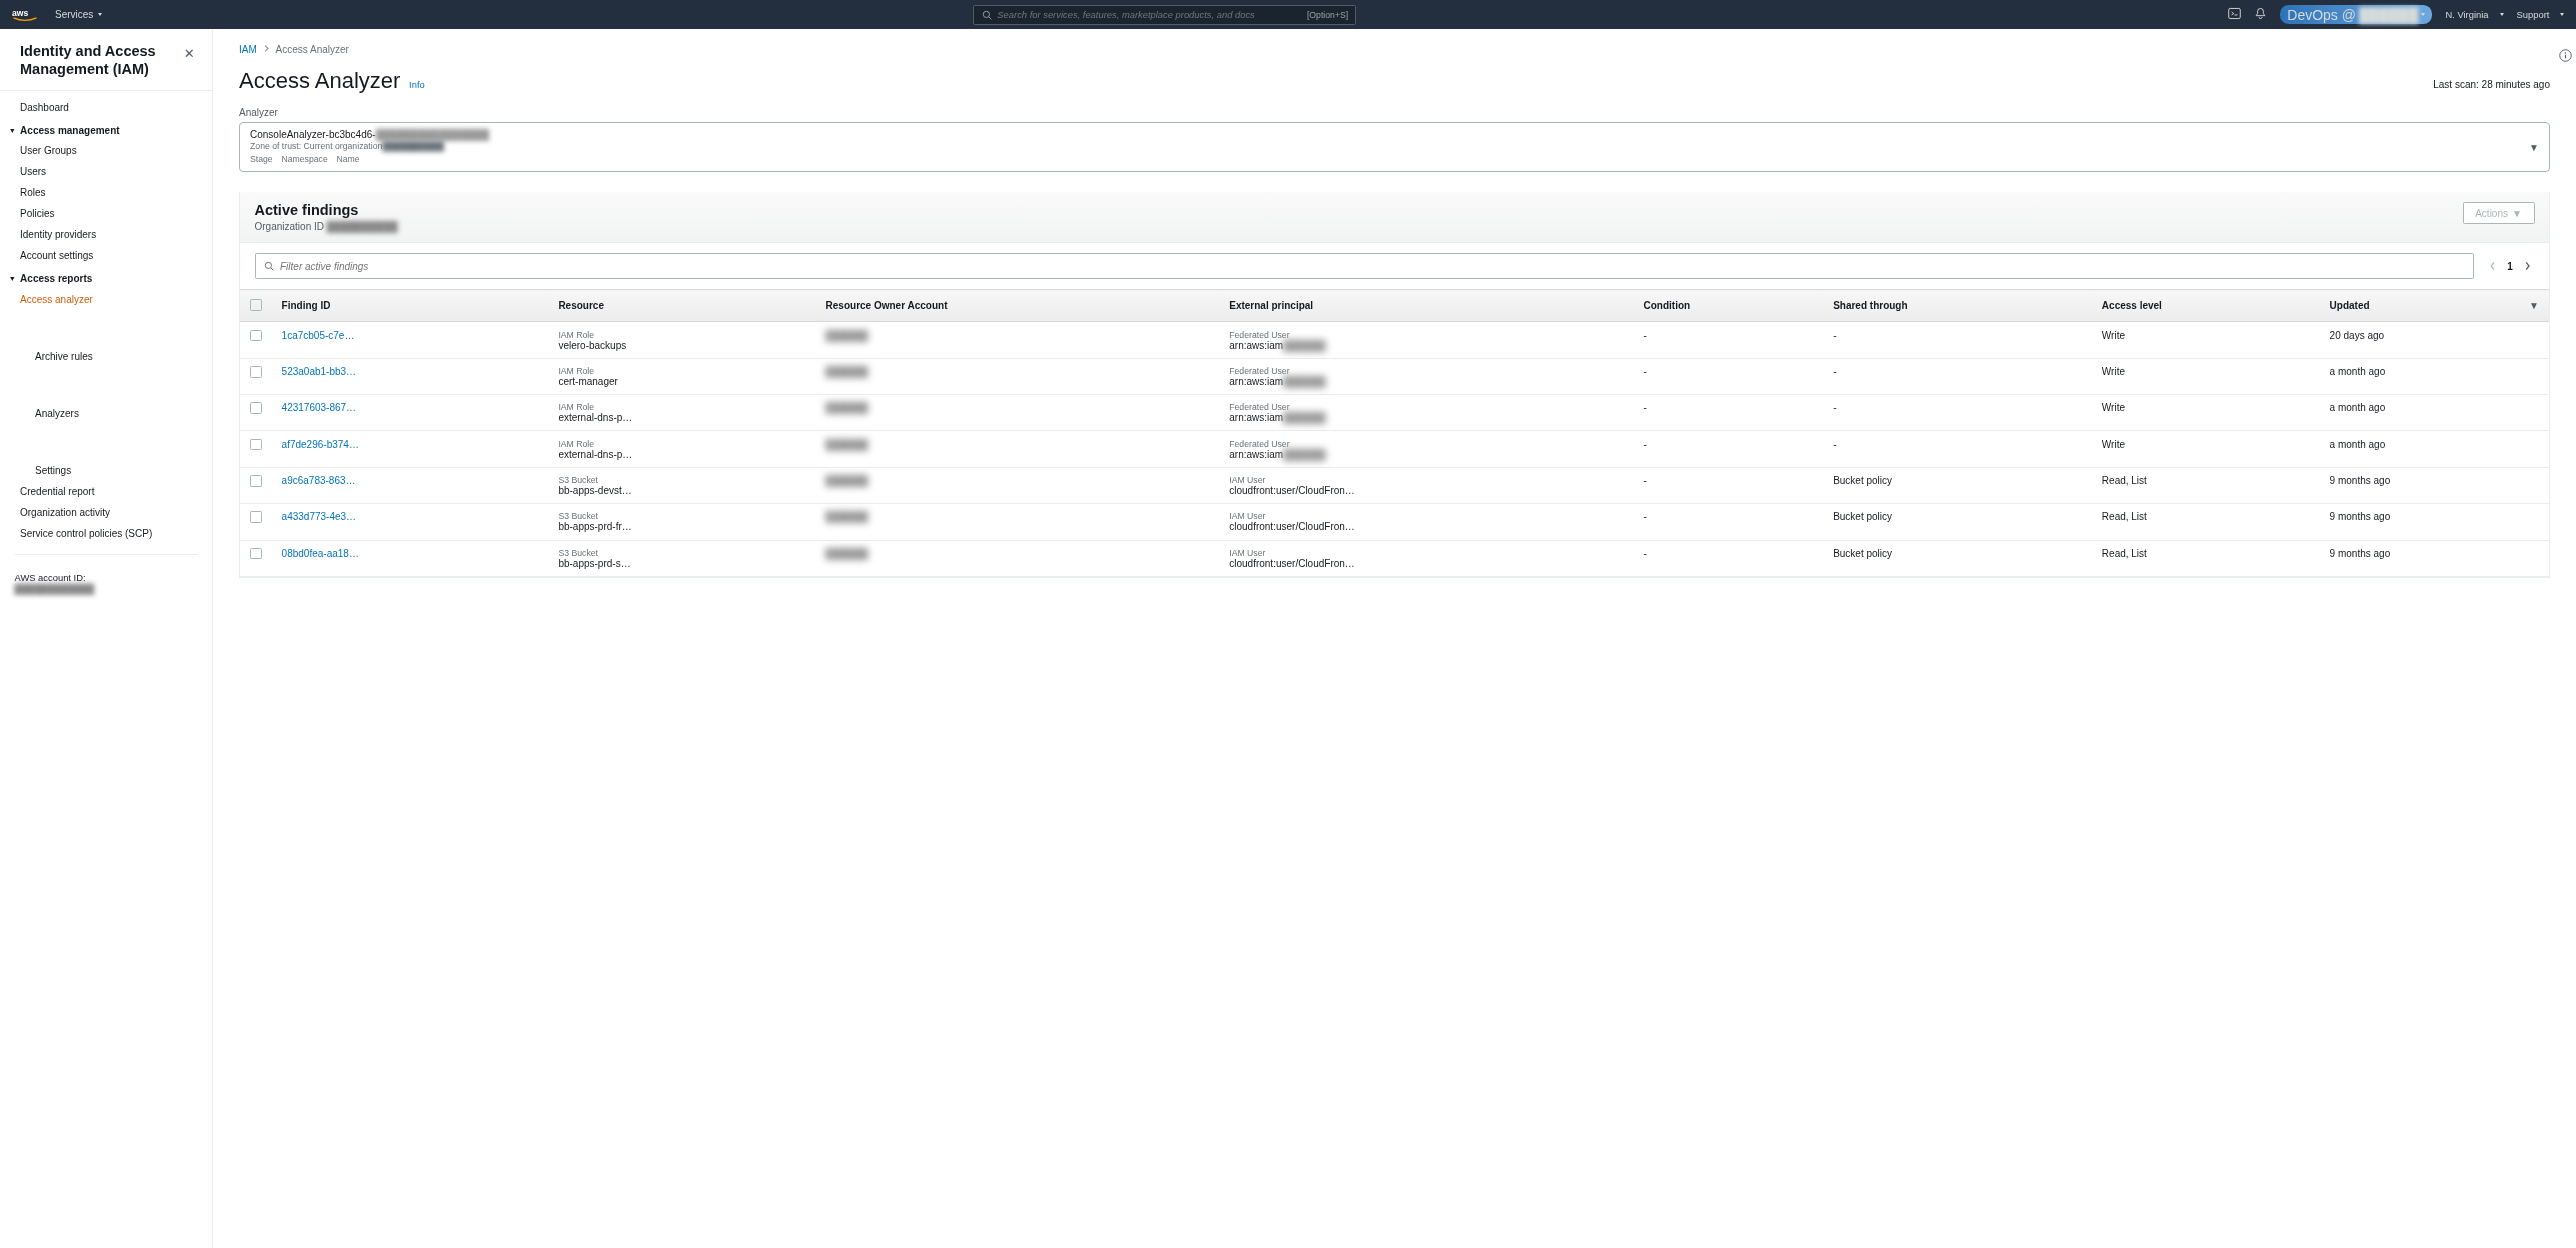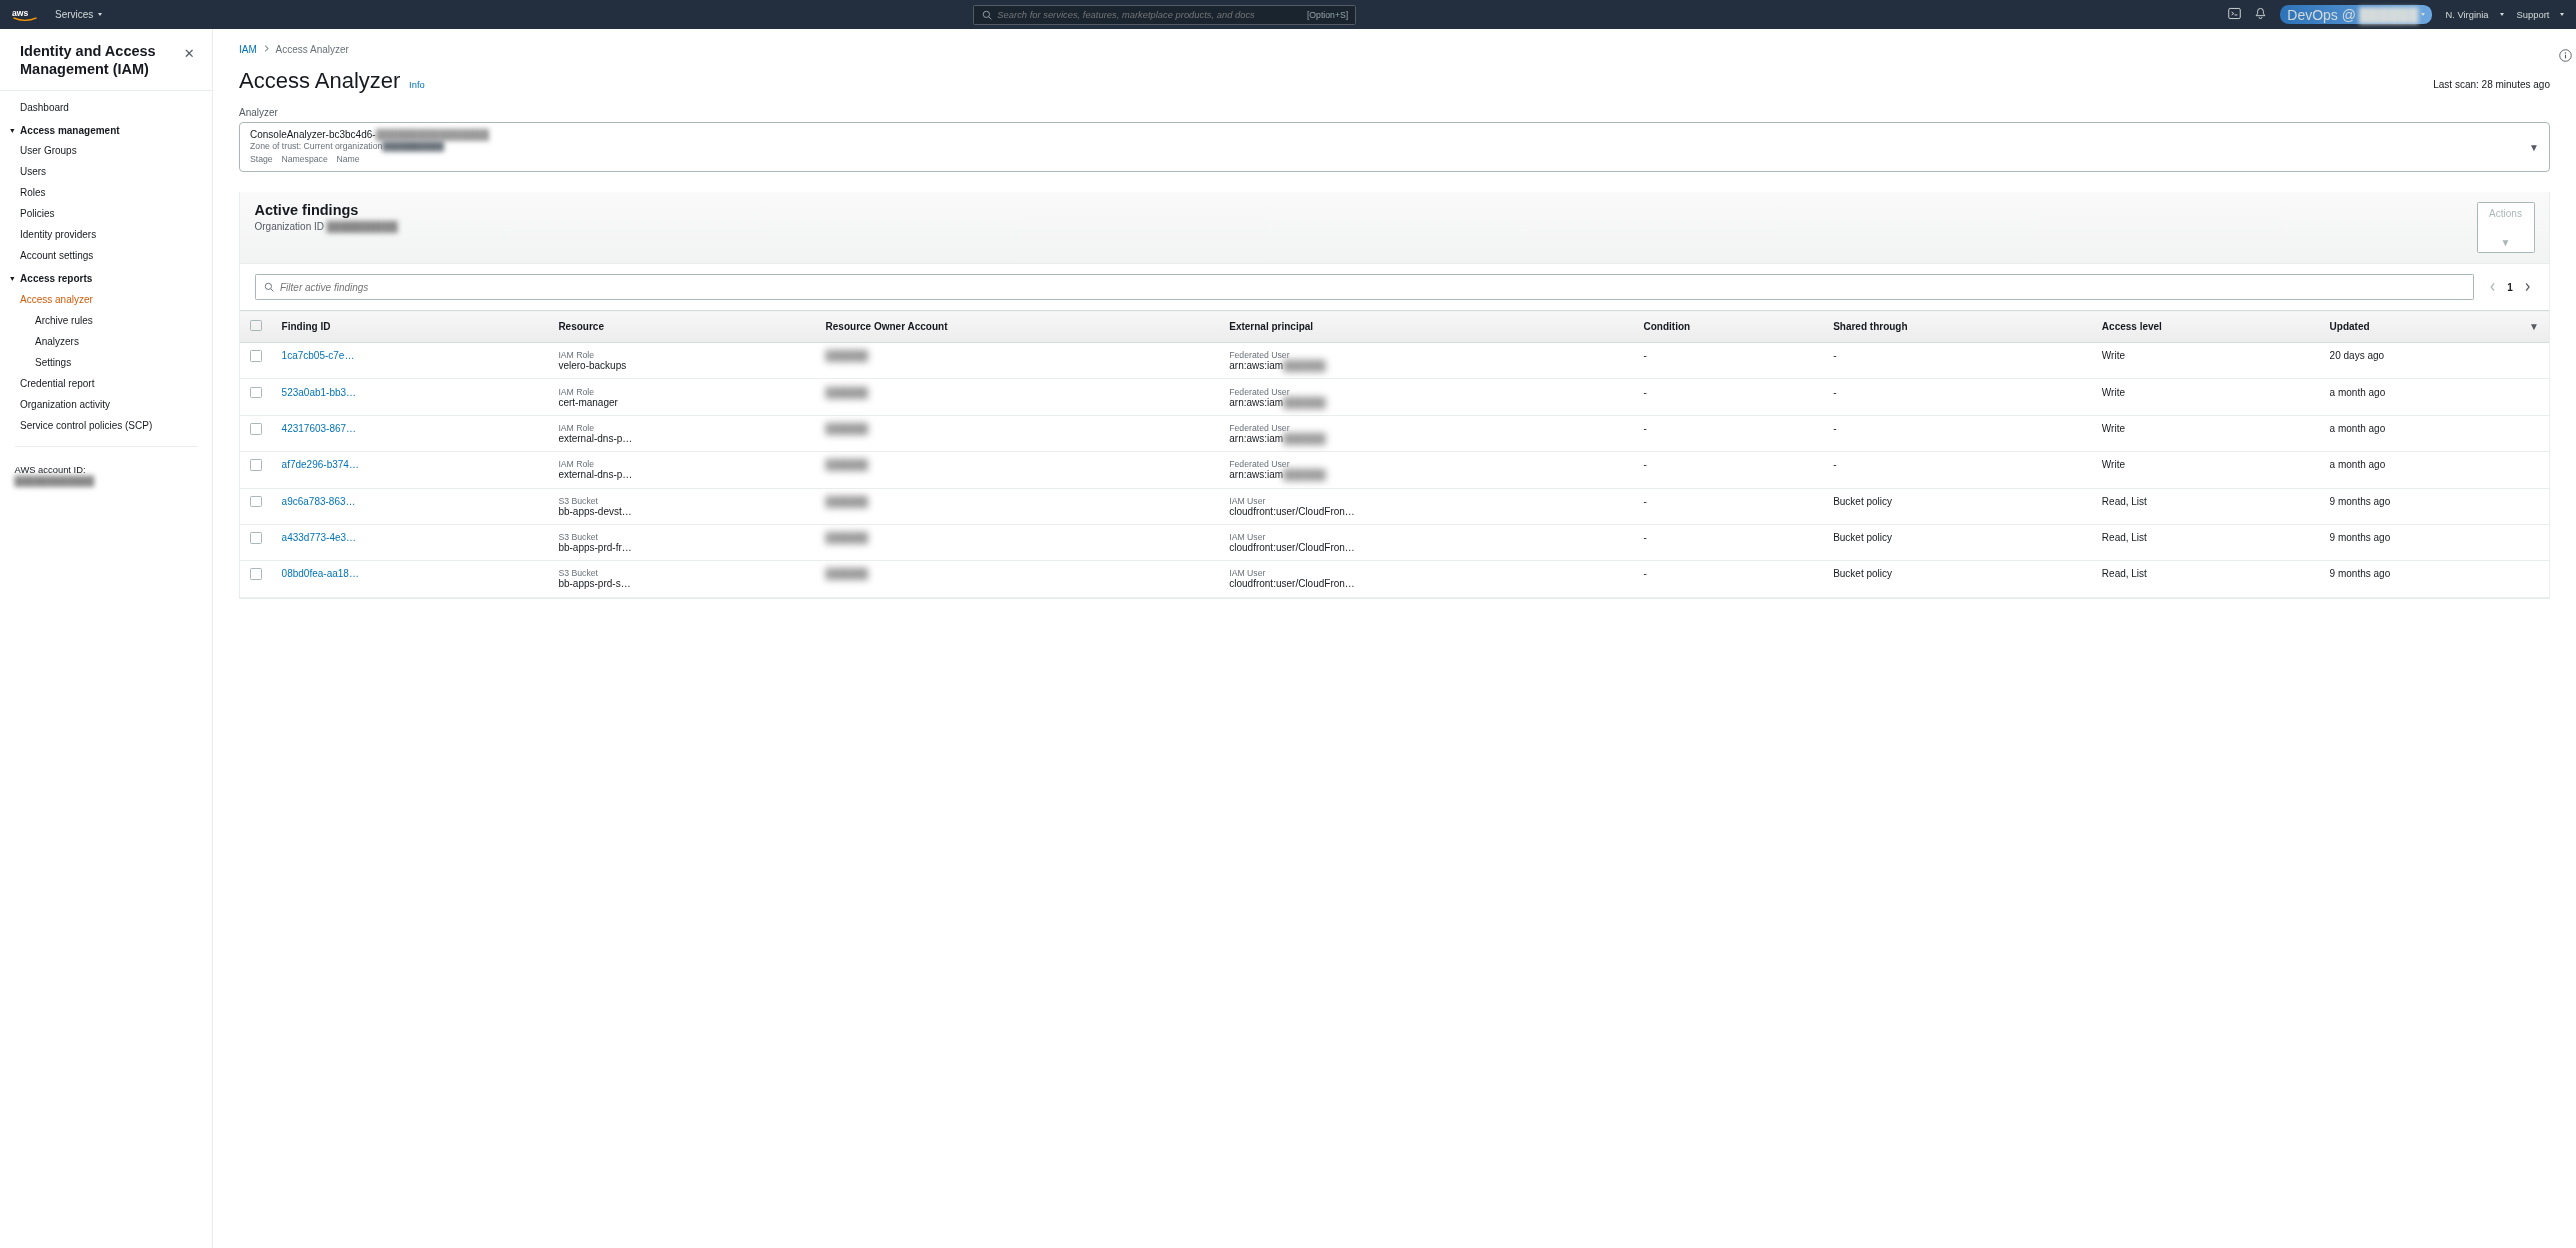--- a/index.html
+++ b/index.html
@@ -22,21 +22,21 @@
 
 
 .page { display: flex; height: calc(100vh - 29px); }
 .sidebar { width: 213px; border-right: 0.7px solid #eaeded; padding: 11.6px 0; overflow-y: auto; }
 .sb-header { display: flex; align-items: flex-start; justify-content: space-between; padding: 2.9px 14.5px 11.6px 20px; border-bottom: 0.7px solid #eaeded; margin-bottom: 5.8px; }
 .sb-title { font-size: 14.5px; font-weight: 700; line-height: 1.2; }
 .sb-close { font-size: 13px; color: #545b64; cursor: pointer; padding: 2.9px; }
 .sb-item { display: block; padding: 5px 20px; color: #16191f; cursor: pointer; font-size: 10px; }
 .sb-section { display: flex; align-items: center; gap: 4.3px; padding: 7.2px 8.7px 4.3px 8.7px; font-weight: 700; color: #16191f; cursor: pointer; }
 .sb-section .tri { font-size: 7.2px; }
-.sb-sub { padding-left: 35px !important; }
+.sb-sub { padding-left: 35px !important; margin-top: 36px; }
 .sb-item.active { color: #d45b07; font-weight: 400; }
 .sb-divider { border-top: 0.7px solid #eaeded; margin: 10px 14.5px; }
 .sb-acct { padding: 7.2px 14.5px; font-size: 9.4px; color: #16191f; }
 .sb-acct .val { color: #888; filter: blur(2.9px); }
 
 .main { flex: 1; overflow-y: auto; padding: 14.5px 26px 29px 26px; position: relative; }
 .breadcrumb { font-size: 10px; margin-bottom: 13px; display: flex; align-items: center; gap: 5.8px; }
 .breadcrumb .link { color: #0073bb; cursor: pointer; }
 .breadcrumb .sep { color: #879196; }
 .breadcrumb .cur { color: #687078; }
@@ -55,21 +55,21 @@
 .tabs { display: flex; border-bottom: 0.7px solid #d5dbdb; margin-bottom: 0; }
 .tab { padding: 7.2px 16px; font-size: 10px; cursor: pointer; border-right: 0.7px solid #eaeded; color: #545b64; background: #fff; }
 .tab.active { color: #d45b07; font-weight: 700; border-bottom: 1.4px solid #d45b07; margin-bottom: -0.7px; }
 .tab:last-child { border-right: none; }
 
 .panel { border: 0.7px solid #eaeded; border-top: none; background: #fff; }
 .panel-head { background: linear-gradient(#fafafa,#f2f3f3); padding: 10px 14.5px; display: flex; justify-content: space-between; align-items: flex-start; border-bottom: 0.7px solid #eaeded; }
 .panel-head h2 { font-size: 14.5px; font-weight: 700; }
 .panel-head .org { font-size: 10px; color: #545b64; margin-top: 2.9px; }
 .panel-head .org .val { filter: blur(2.9px); color: #888; }
-.actions-btn { border: 0.7px solid #aab7b8; background: #fff; padding: 4.3px 11.6px; border-radius: 1.4px; cursor: pointer; color: #aab7b8; display: flex; align-items: center; gap: 18px; font-size: 10px; flex-direction: column; }
+.actions-btn { border: 0.7px solid #aab7b8; background: #fff; padding: 4.3px 11.6px; border-radius: 1.4px; cursor: pointer; color: #aab7b8; display: flex; align-items: center; gap: 4px; font-size: 10px; }
 
 .filter-row { padding: 10px 14.5px; display: flex; align-items: center; gap: 11.6px; }
 .filter-input { flex: 1; border: 0.7px solid #aab7b8; border-radius: 1.4px; height: 26px; display: flex; align-items: center; padding: 0 8.7px; gap: 5.8px; }
 .filter-input input { border: none; outline: none; flex: 1; font-style: italic; color: #687078; font-size: 10px; }
 .pager { display: flex; align-items: center; gap: 8.7px; color: #545b64; }
 .pager .pg-btn { cursor: pointer; font-size: 13px; padding: 2.9px; }
 .pager .disabled { color: #aab7b8; cursor: default; }
 .pager .num { font-weight: 700; color: #16191f; }
 
 table.findings { width: 100%; border-collapse: collapse; }

